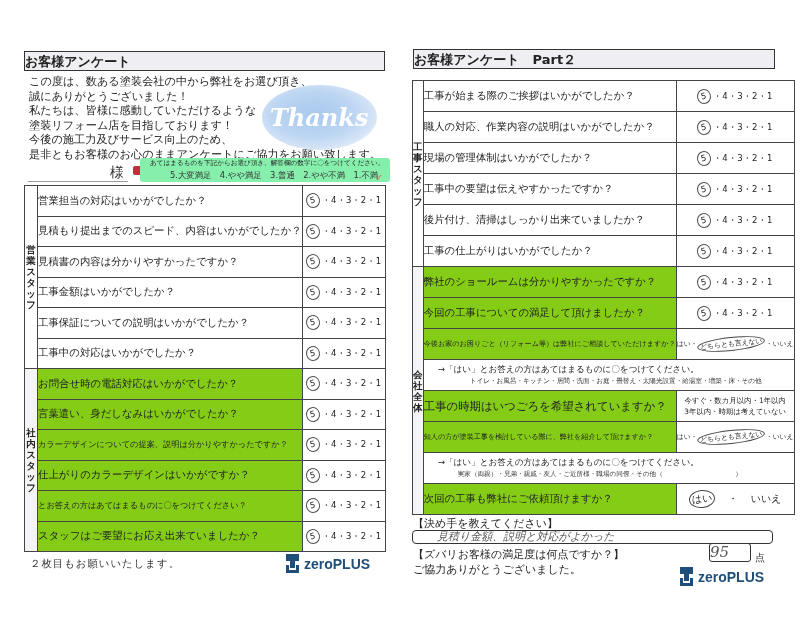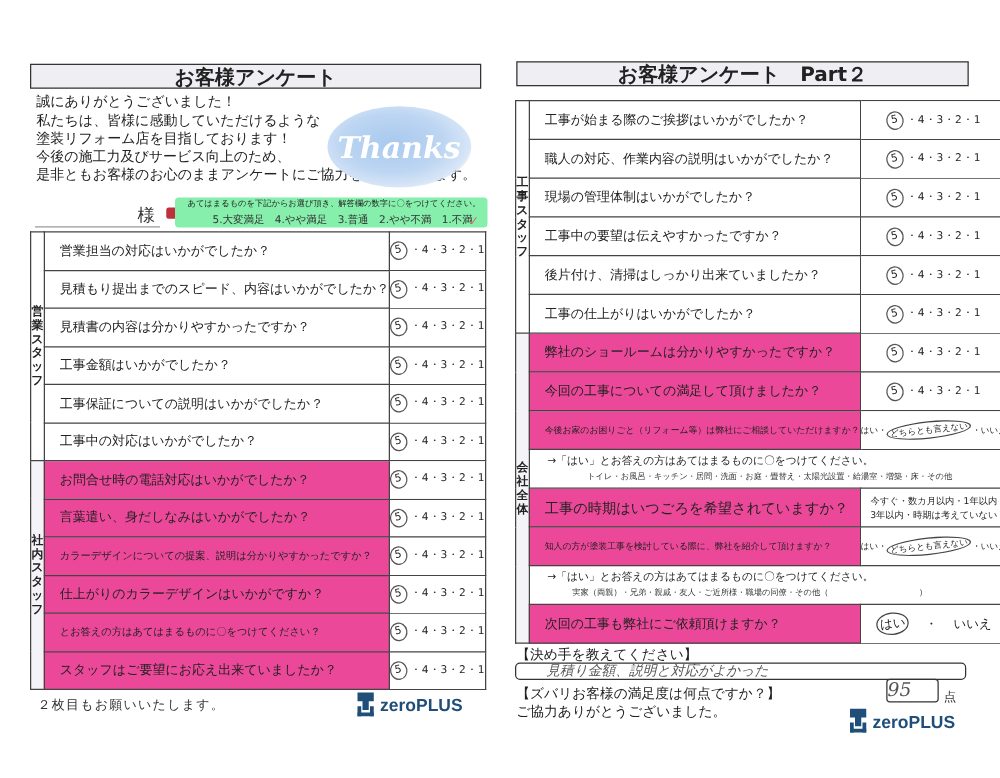--- a/index.html
+++ b/index.html
@@ -3,21 +3,21 @@
 <meta charset="utf-8">
 <style>
   html, body { margin:0; padding:0; }
   body { width:800px; height:622px; background:#ffffff; position:relative; overflow:hidden;
          font-family:"DejaVu Sans", sans-serif; color:#222; }
   .page { position:absolute; top:0; }
   #pg1 { left:0; width:400px; }
   #pg2 { left:400px; width:400px; }
 
   .title-bar { position:absolute; height:20px; border:1.5px solid #333; background:#efeff3;
-               font-weight:bold; font-size:16px; text-align:center; line-height:20px; box-sizing:border-box; }
+               font-weight:bold; font-size:13px; text-align:left; line-height:20px; box-sizing:border-box; }
   #pg1 .title-bar { left:24px; top:51px; width:361px; }
   #pg2 .title-bar { left:13px; top:49px; width:362px; }
 
   .intro { position:absolute; left:29px; top:75px; font-size:11.2px; line-height:14.6px; color:#222; }
   .intro div { white-space:nowrap; }
 
   .thanks { position:absolute; left:262px; top:85px; width:115px; height:65px; }
   .thanks .blob { position:absolute; inset:0; border-radius:50%;
                   background:radial-gradient(ellipse at 45% 45%, #a9c9ee 0%, #bcd5f2 45%, #d8e6f7 70%, rgba(255,255,255,0) 78%); }
   .thanks .txt { position:absolute; left:8px; top:18px; font-family:"DejaVu Serif", serif; font-style:italic;
@@ -26,22 +26,22 @@
   .instr { position:absolute; left:140px; top:158px; width:250px; height:24px; background:#86efac; border-radius:3px; }
   .instr .l1 { position:absolute; left:10px; top:1px; font-size:6.6px; white-space:nowrap; }
   .instr .l2 { position:absolute; left:30px; top:12px; font-size:8.4px; white-space:nowrap; color:#333; }
   .sama { position:absolute; left:110px; top:164px; font-size:14px; color:#333; }
   .sama-line { position:absolute; left:28px; top:181px; width:100px; border-bottom:1px solid #999; }
   .pencil-icon { position:absolute; left:133px; top:166px; width:12px; height:9px; background:#c0303a; border-radius:2px; }
   .check-icon { position:absolute; left:375px; top:172px; font-size:10px; color:#d66; }
 
   table.sv { position:absolute; border-collapse:collapse; border:1.5px solid #333; }
   table.sv td { border:1px solid #444; padding:0; font-size:10.4px; white-space:nowrap; }
-  table.sv td.q { padding-left:12px; background:#fff; }
-  table.sv tr.shade td.q { background:#ec4899; }
+  table.sv td.q { padding-left:0; background:#fff; }
+  table.sv tr.shade td.q { background:#84cc16; }
   table.sv td.cat { width:22px; text-align:center; vertical-align:middle; font-size:9.5px; font-weight:bold;
                     line-height:11px; background:#fff; }
   table.sv td.cat.shade { background:#f3f3f8; }
   table.sv td.r { width:110px; text-align:center; font-size:8.5px; letter-spacing:0.5px; background:#fff; position:relative; }
   .circ { display:inline-block; border:1px solid #555; border-radius:50%; width:12px; height:13px; line-height:13px;
           margin-right:2px; transform:rotate(-12deg); }
   .small { font-size:8.2px !important; }
   .tiny { font-size:7.1px !important; }
 
   #t1 { left:24px; top:185px; width:362px; }
@@ -83,20 +83,21 @@
   .score-unit { position:absolute; left:755px; top:551px; font-size:10px; color:#333; }
   .thanks-note { position:absolute; left:413px; top:562px; font-size:11px; color:#222; }
 </style>
 </head>
 <body>
 
 <div class="page" id="pg1">
   <div class="title-bar">お客様アンケート</div>
 
   <div class="intro">
+    <div>この度は、数ある塗装会社の中から弊社をお選び頂き、</div>
     <div>誠にありがとうございました！</div>
     <div>私たちは、皆様に感動していただけるような</div>
     <div>塗装リフォーム店を目指しております！</div>
     <div>今後の施工力及びサービス向上のため、</div>
     <div>是非ともお客様のお心のままアンケートにご協力をお願い致します。</div>
   </div>
 
   <div class="thanks">
     <div class="blob"></div>
     <div class="txt">Thanks</div>

